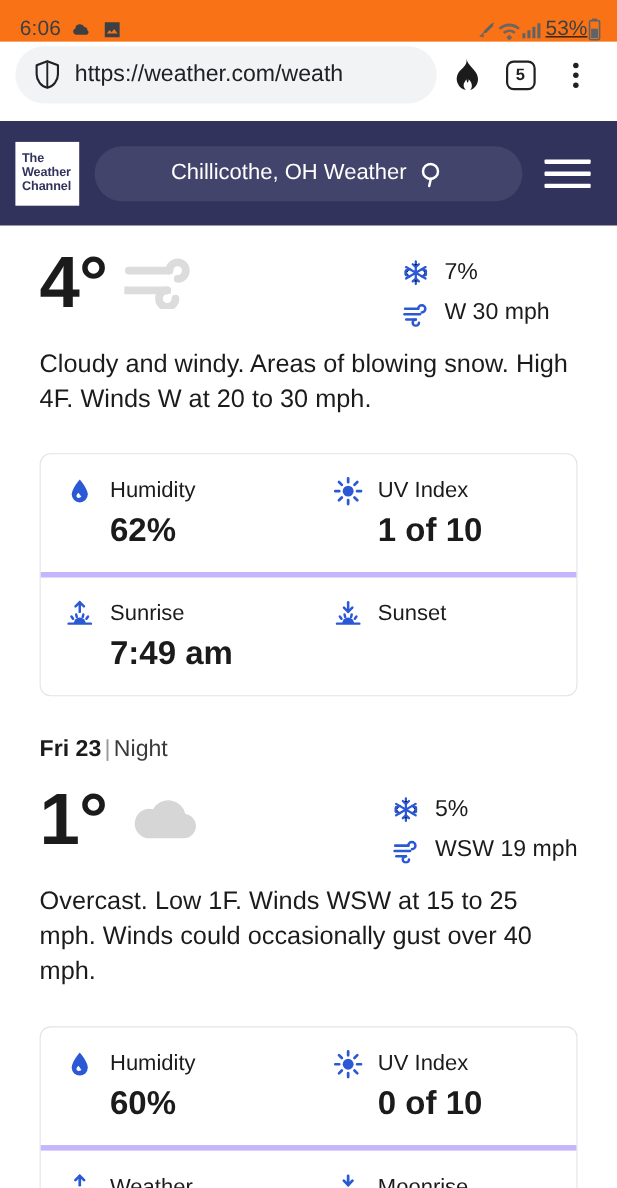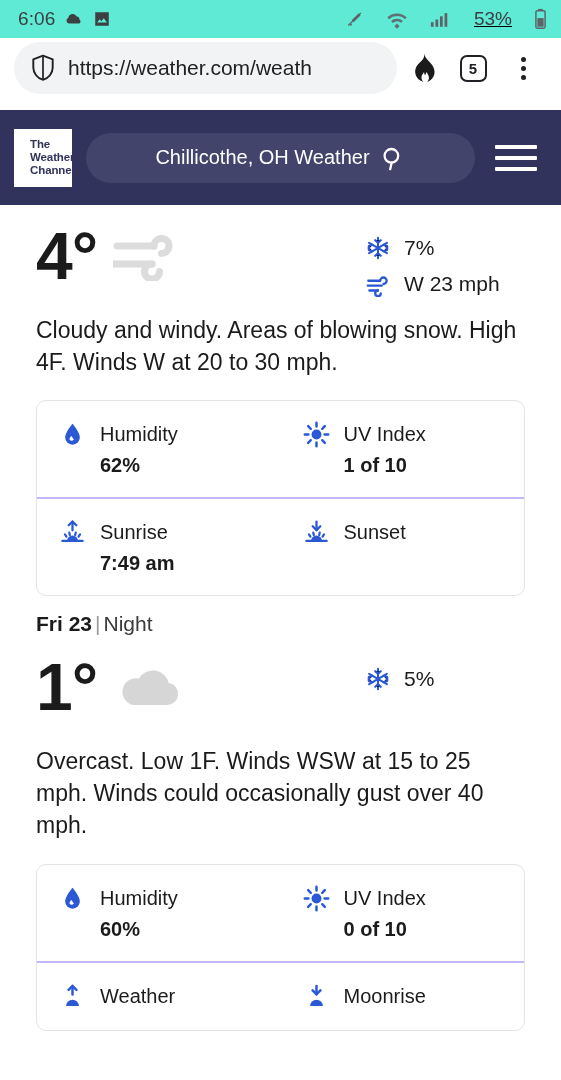--- a/index.html
+++ b/index.html
@@ -9,28 +9,28 @@
     height: 1080px;
     background: #ffffff;
     font-family: "Liberation Sans", sans-serif;
     overflow: hidden;
   }
 
   
   .status-bar {
     height: 38px;
     display: flex;
-    align-items: center;
+    align-items: flex-end;
     justify-content: space-between;
     padding: 0 14px 0 18px;
-    background: #5eead4;
+    background: #f97316;
   }
   .status-left { display: flex; align-items: center; gap: 9px; }
   .status-time { font-size: 19px; color: #3c4043; letter-spacing: .1px; }
-  .status-right { display: flex; align-items: center; gap: 22px; text-decoration: underline; }
+  .status-right { display: flex; align-items: center; gap: 0; text-decoration: underline; }
   .status-battery-text { font-size: 19px; color: #3c4043; margin-left: 2px; }
   .sicon { display: block; }
 
   
   .browser-bar {
     height: 72px;
     display: flex;
     align-items: center;
     padding: 0 14px 12px 14px;
     gap: 2px;
@@ -78,21 +78,21 @@
     background: #32335c;
     display: flex;
     align-items: center;
     padding: 0 18px 0 14px;
     gap: 14px;
   }
   .brand-logo {
     width: 58px; height: 58px;
     background: #ffffff;
     display: flex; flex-direction: column; justify-content: center;
-    padding-left: 16px;
+    padding-left: 6px;
     flex: 0 0 auto;
   }
   .brand-logo span {
     font-size: 11.5px;
     font-weight: bold;
     color: #32335c;
     line-height: 1.12;
     letter-spacing: -0.1px;
   }
   .search-pill {
@@ -145,47 +145,47 @@
 
   .narrative {
     font-size: 23px;
     line-height: 1.38;
     color: #1b1b1b;
     margin-top: 14px;
   }
 
   
   .card {
-    margin-top: 22px;
+    margin-top: 34px;
     border: 1px solid #e3e4e8;
     border-radius: 10px;
     background: #ffffff;
   }
   .card-row {
     display: flex;
   }
-  .card-row + .card-row { border-top: 2px solid #c4b5fd; }
+  .card-row + .card-row { border-top: 5px solid #c4b5fd; }
   .card-cell {
     flex: 1 1 50%;
     padding: 20px 8px 20px 22px;
     min-width: 0;
   }
   .cell-head { display: flex; align-items: center; gap: 14px; }
   .cell-label { font-size: 20px; color: #1b1b1b; }
   .cell-value {
-    font-size: 20px;
+    font-size: 30px;
     font-weight: bold;
     color: #1b1b1b;
     margin-top: 6px;
     margin-left: 41px;
   }
 
   
   .day-heading {
-    margin-top: 16px;
+    margin-top: 36px;
     font-size: 21px;
     color: #3a3a3a;
   }
   .day-heading .dow { font-weight: bold; color: #1b1b1b; }
   .day-heading .sep { color: #9a9a9a; padding: 0 3px; }
 </style>
 </head>
 <body>
 
 <div class="status-bar">
@@ -301,21 +301,21 @@
         <div class="stat-line">
           <svg width="26" height="26" viewBox="0 0 24 24">
             <g fill="none" stroke="#2b58d4" stroke-width="2.1" stroke-linecap="round">
               <path d="M3 9h11"></path>
               <path d="M14 9a3 3 0 1 1 3 3"></path>
               <path d="M2.5 13.5h13"></path>
               <path d="M4 18h8"></path>
               <path d="M12 18a2.6 2.6 0 1 0 2.6 2.6"></path>
             </g>
           </svg>
-          <span class="txt">W 23 mph</span>
+          <span class="txt">W 30 mph</span>
         </div>
       </div>
     </div>
 
     <p class="narrative">Cloudy and windy. Areas of blowing snow. High 4F. Winds W at 20 to 30 mph.</p>
 
     <div class="card">
       <div class="card-row">
         <div class="card-cell">
           <div class="cell-head">
@@ -395,20 +395,32 @@
           <svg width="26" height="26" viewBox="0 0 24 24">
             <g stroke="#2b58d4" stroke-width="1.9" stroke-linecap="round">
               <path d="M12 2.5v19M3.8 7.2l16.4 9.6M20.2 7.2L3.8 16.8"></path>
               <path d="M9.4 4.8L12 7.2l2.6-2.4M9.4 19.2L12 16.8l2.6 2.4"></path>
               <path d="M3.4 10.6l.4 3.4 3.2 1M20.6 13.4l-.4-3.4-3.2-1"></path>
               <path d="M3.4 13.4l.4-3.4 3.2-1M20.6 10.6l-.4 3.4-3.2 1"></path>
             </g>
           </svg>
           <span class="txt">5%</span>
         </div>
+        <div class="stat-line">
+          <svg width="26" height="26" viewBox="0 0 24 24">
+            <g fill="none" stroke="#2b58d4" stroke-width="2.1" stroke-linecap="round">
+              <path d="M3 9h11"></path>
+              <path d="M14 9a3 3 0 1 1 3 3"></path>
+              <path d="M2.5 13.5h13"></path>
+              <path d="M4 18h8"></path>
+              <path d="M12 18a2.6 2.6 0 1 0 2.6 2.6"></path>
+            </g>
+          </svg>
+          <span class="txt">WSW 19 mph</span>
+        </div>
       </div>
     </div>
 
     <p class="narrative">Overcast. Low 1F. Winds WSW at 15 to 25 mph. Winds could occasionally gust over 40 mph.</p>
 
     <div class="card">
       <div class="card-row">
         <div class="card-cell">
           <div class="cell-head">
             <svg width="27" height="27" viewBox="0 0 24 24">

